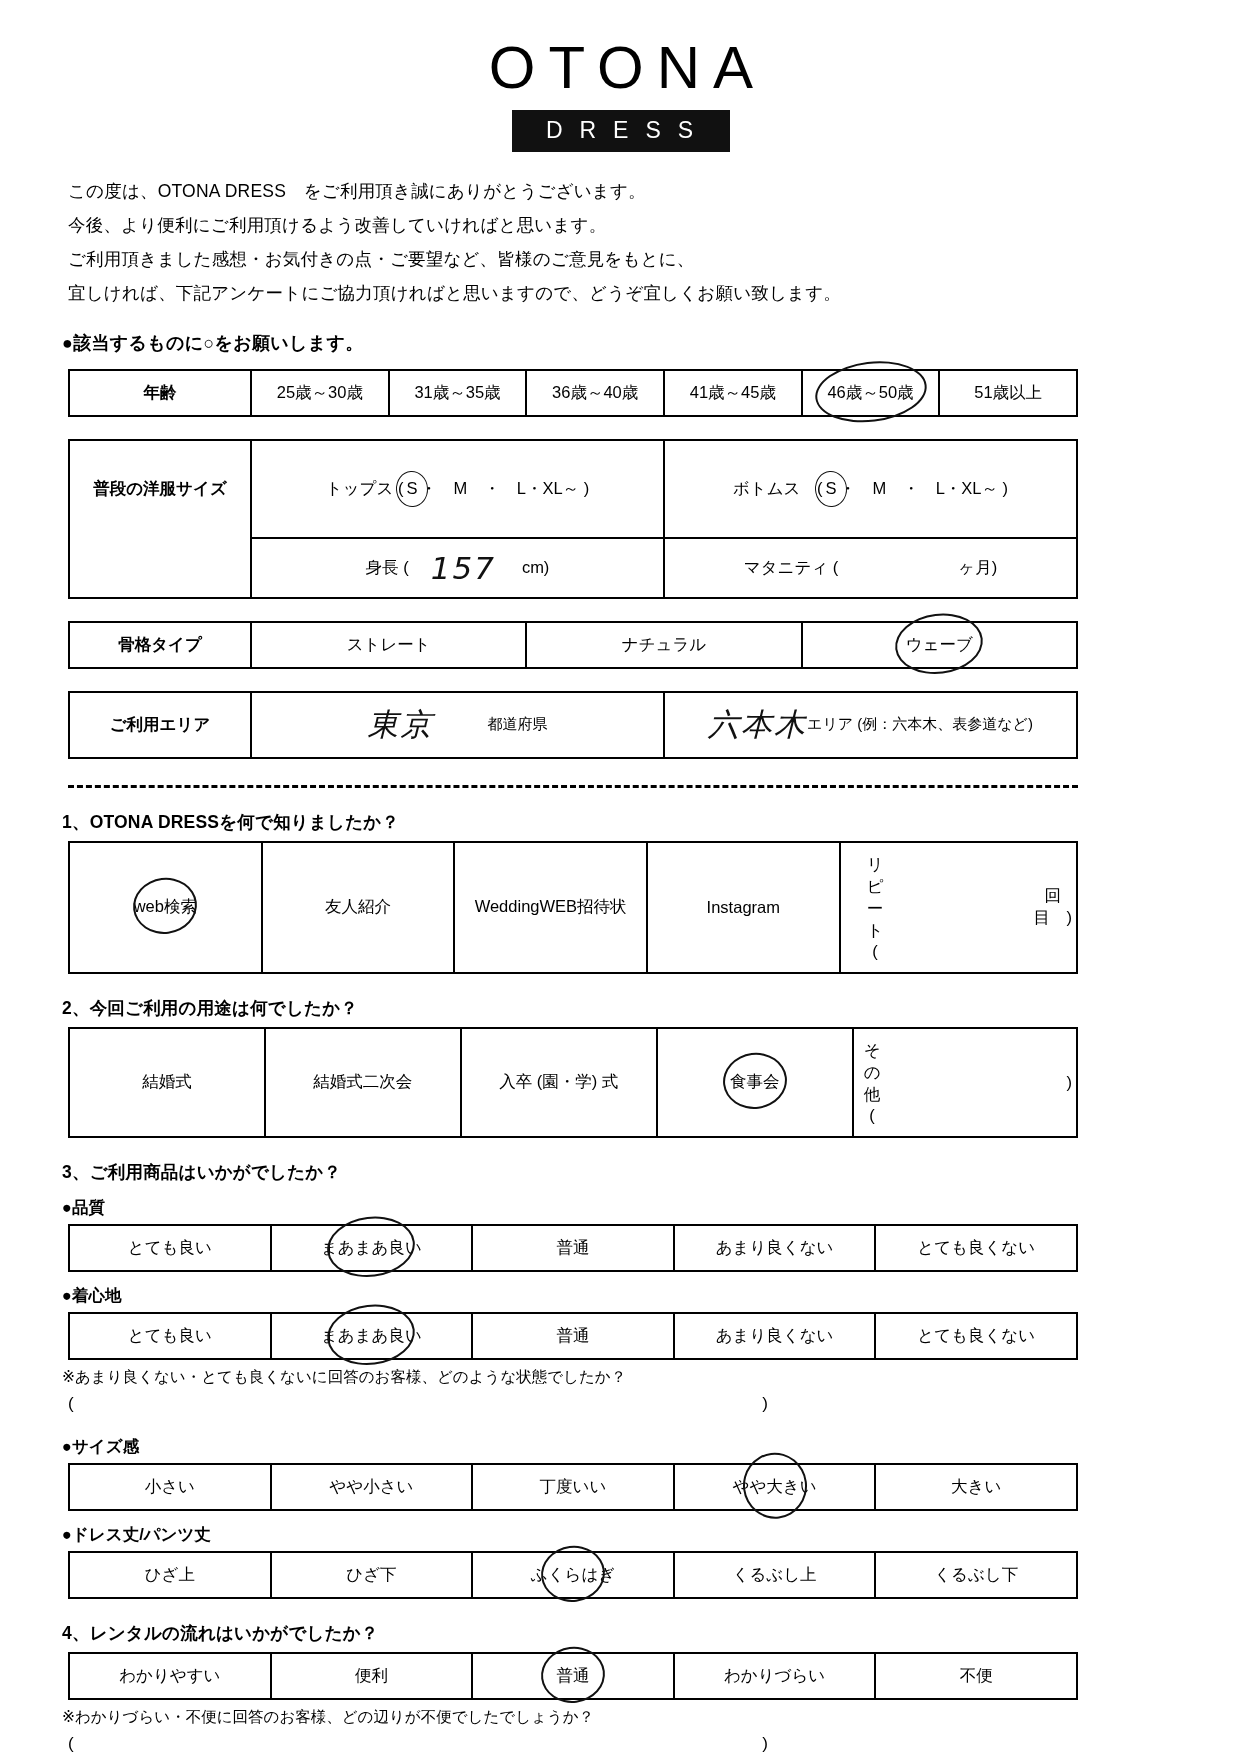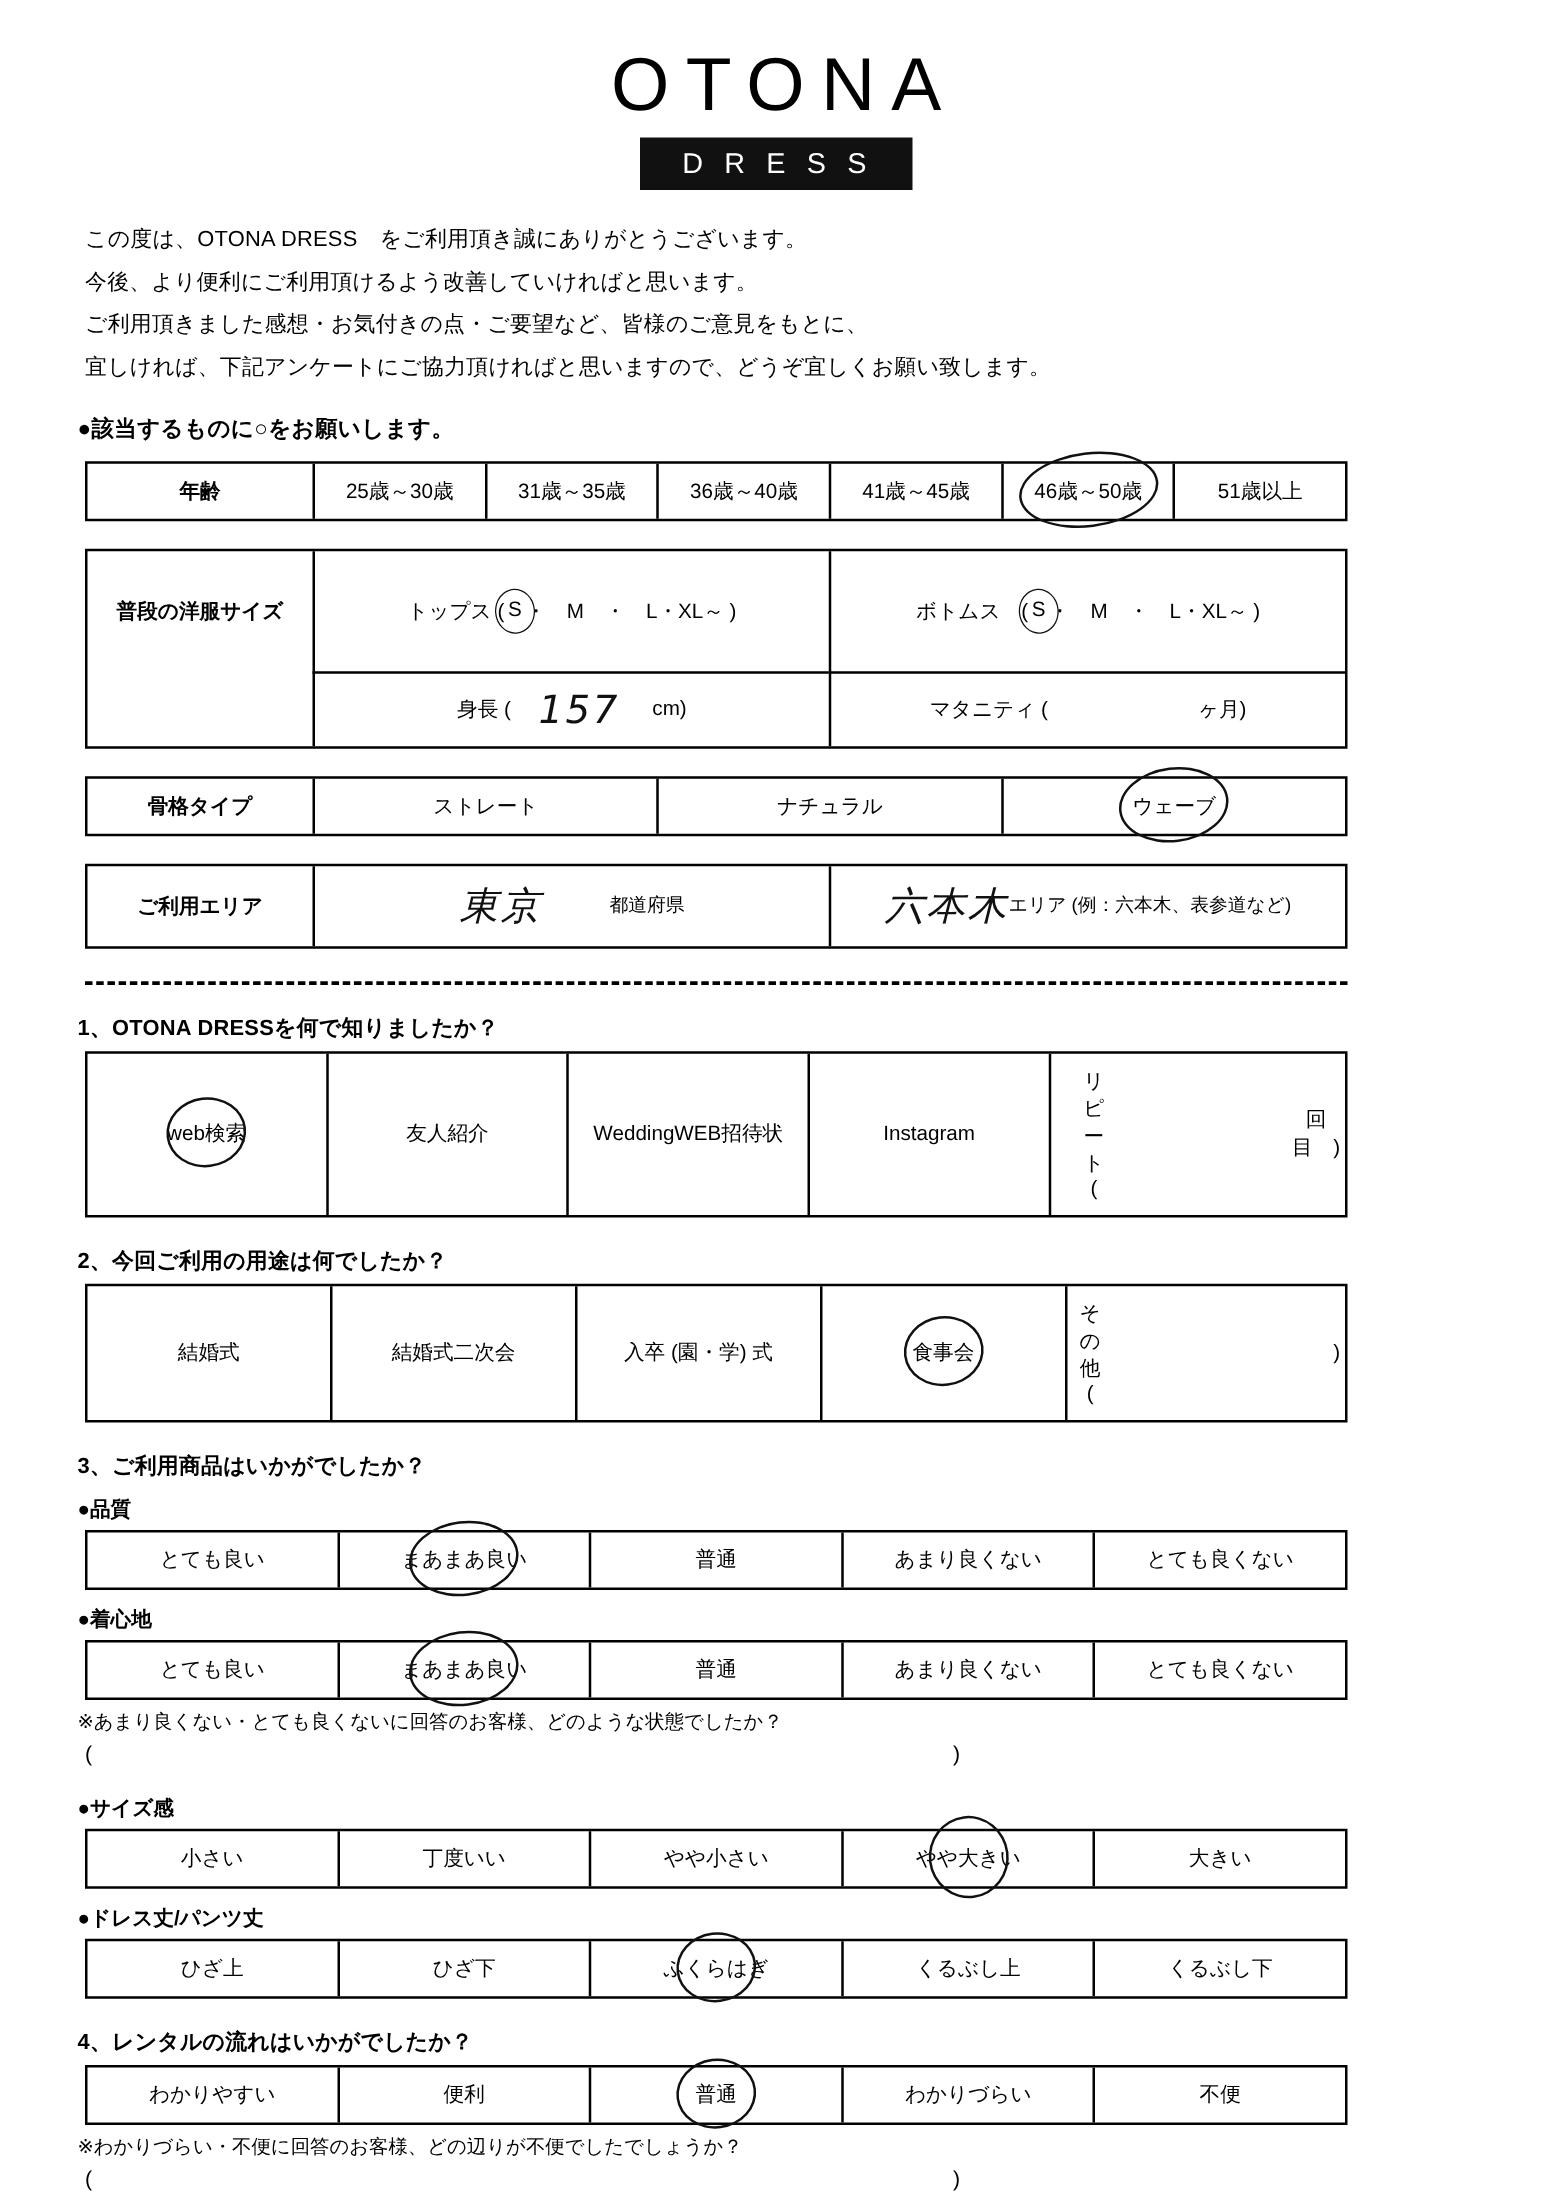--- a/index.html
+++ b/index.html
@@ -302,22 +302,22 @@
   <div class="note">※あまり良くない・とても良くないに回答のお客様、どのような状態でしたか？</div>
   <div class="paren">
     <span>(</span>
     <span>)</span>
   </div>
 
   <div class="subhead" style="margin-top:22px;">●サイズ感</div>
   <div class="tblock">
     <div class="trow">
       <div class="tcell f1">小さい</div>
+      <div class="tcell f1">やや小さい</div>
       <div class="tcell f1">丁度いい</div>
-      <div class="tcell f1">やや小さい</div>
       <div class="tcell f1 circled narrow tall">やや大きい</div>
       <div class="tcell f1">大きい</div>
     </div>
   </div>
 
   <div class="subhead">●ドレス丈/パンツ丈</div>
   <div class="tblock">
     <div class="trow">
       <div class="tcell f1">ひざ上</div>
       <div class="tcell f1">ひざ下</div>

